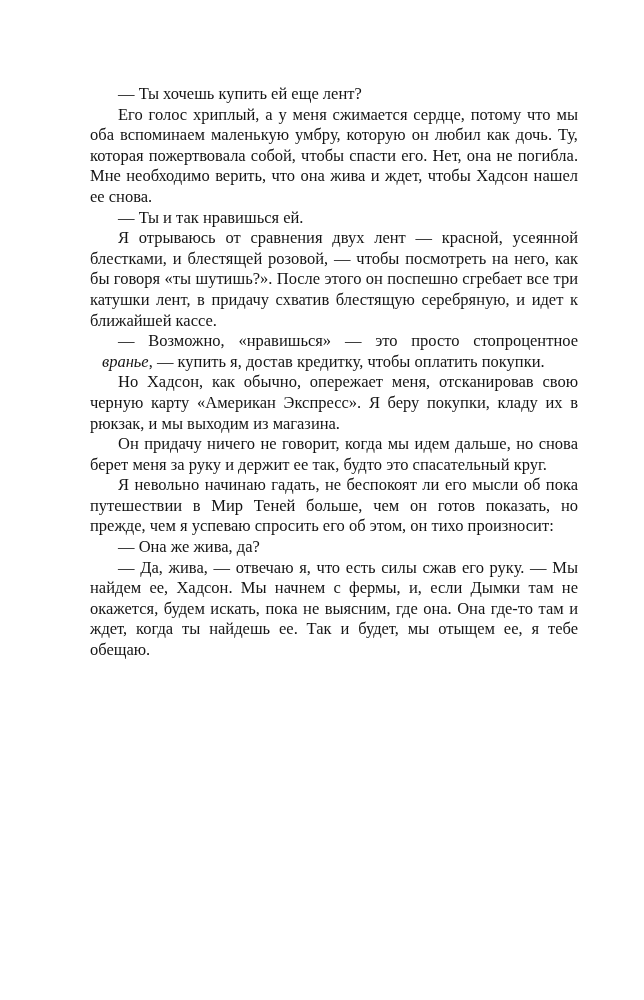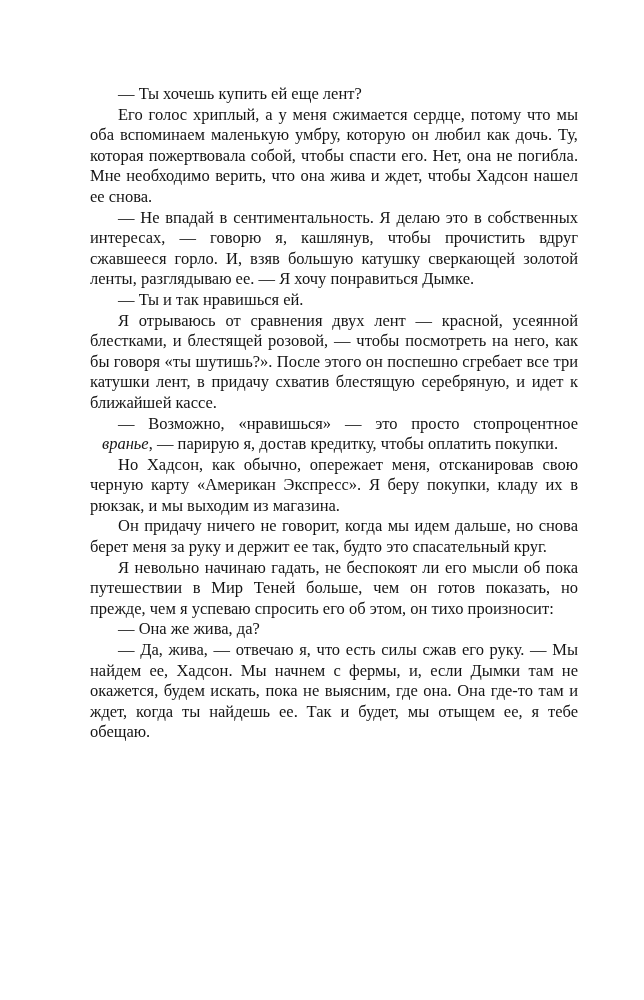--- a/index.html
+++ b/index.html
@@ -46,24 +46,23 @@
     padding-left: 20px;
   }
 </style>
 </head>
 <body>
 
 <div class="page">
   <div class="text-block">
       <p class="para"><span>— Ты хочешь купить ей еще лент?</span></p>
       <p class="para"><span>Его голос хриплый, а у меня сжимается сердце, потому что мы оба вспоминаем маленькую умбру, которую он любил как дочь. Ту, которая пожертвовала собой, чтобы спасти его. Нет, она не погибла. Мне необходимо верить, что она жива и ждет, чтобы Хадсон нашел ее снова.</span></p>
-      <p class="para"><span>— Не впадай в сентиментальность. Я делаю это в собственных интересах, — говорю я, кашлянув, чтобы прочистить вдруг сжавшееся горло. И, взяв большую катушку сверкающей золотой ленты, разглядываю ее. — Я хочу понравиться Дымке.</span></p>
       <p class="para"><span>— Ты и так нравишься ей.</span></p>
       <p class="para"><span>Я отрываюсь от сравнения двух лент — красной, усеянной блестками, и блестящей розовой, — чтобы посмотреть на него, как бы говоря «ты шутишь?». После этого он поспешно сгребает все три катушки лент, в придачу схватив блестящую серебряную, и идет к ближайшей кассе.</span></p>
-      <p class="para"><span>— Возможно, «нравишься» — это просто стопроцентное </span><em>вранье</em><span>, — парирую я, достав кредитку, чтобы оплатить покупки.</span></p>
+      <p class="para"><span>— Возможно, «нравишься» — это просто стопроцентное </span><em>вранье</em><span>, — купить я, достав кредитку, чтобы оплатить покупки.</span></p>
       <p class="para"><span>Но Хадсон, как обычно, опережает меня, отсканировав свою черную карту «Американ Экспресс». Я беру покупки, кладу их в рюкзак, и мы выходим из магазина.</span></p>
       <p class="para"><span>Он придачу ничего не говорит, когда мы идем дальше, но снова берет меня за руку и держит ее так, будто это спасательный круг.</span></p>
       <p class="para"><span>Я невольно начинаю гадать, не беспокоят ли его мысли об пока путешествии в Мир Теней больше, чем он готов показать, но прежде, чем я успеваю спросить его об этом, он тихо произносит:</span></p>
       <p class="para"><span>— Она же жива, да?</span></p>
       <p class="para"><span>— Да, жива, — отвечаю я, что есть силы сжав его руку. — Мы найдем ее, Хадсон. Мы начнем с фермы, и, если Дымки там не окажется, будем искать, пока не выясним, где она. Она где-то там и ждет, когда ты найдешь ее. Так и будет, мы отыщем ее, я тебе обещаю.</span></p>
     </div>
   <div class="page-number">10</div>
 </div>
 
 </body></html>

